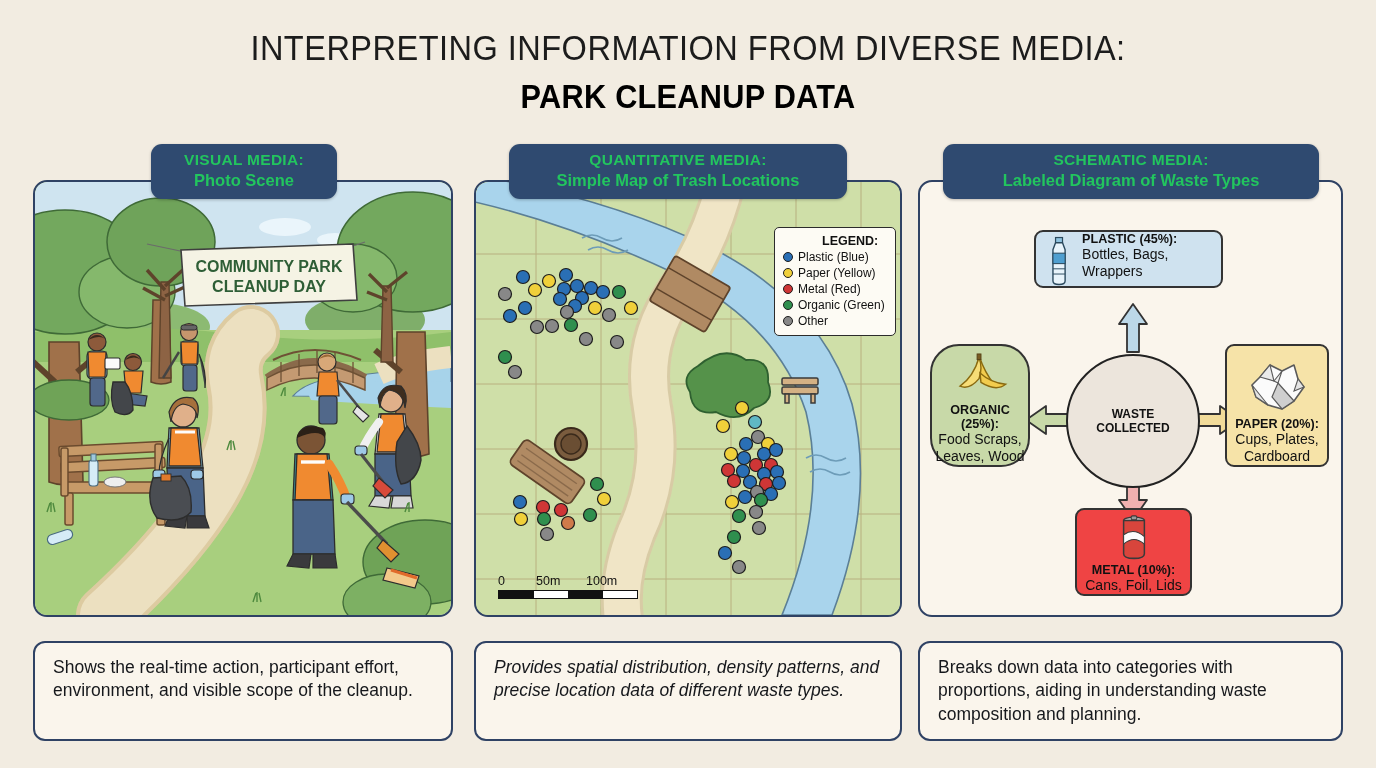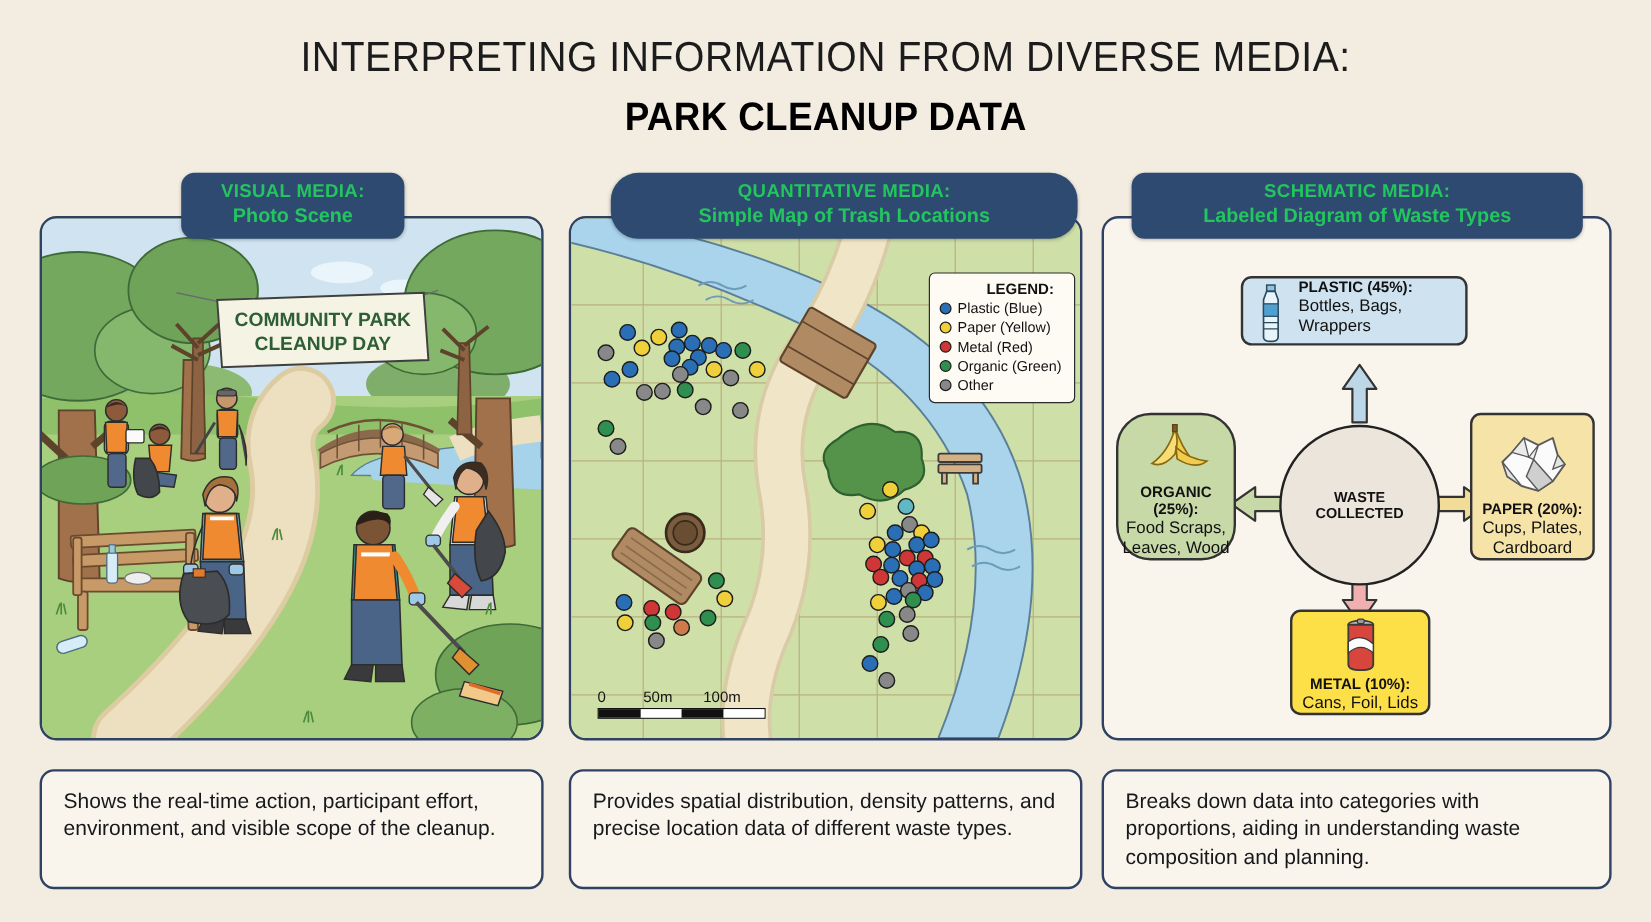--- a/index.html
+++ b/index.html
@@ -44,36 +44,36 @@
     background: #2f4a70;
     border-radius: 11px;
     color: #22c55e; text-align: center;
     padding: 7px 16px 9px;
     line-height: 1.22;
     box-shadow: 0 1px 3px rgba(0,0,0,.25);
   }
   .panel-header .ph-top { font-size: 15.5px; font-weight: bold; letter-spacing: .3px; display:block; }
   .panel-header .ph-bot { font-size: 16.5px; font-weight: bold; display:block; }
   .hdr-photo  { left: 151px; top: 144px; width: 186px; }
-  .hdr-map    { left: 509px; top: 144px; width: 389px; border-radius: 23px; }
+  .hdr-map    { left: 509px; top: 144px; width: 338px; }
   .hdr-schema { left: 943px; top: 144px; width: 376px; }
 
   
   .caption {
     position: absolute;
     background: #faf5ec;
     border: 2px solid #2f4264;
     border-radius: 12px;
     padding: 13px 16px 10px 18px;
     font-size: 17.5px; line-height: 1.33;
     color: #16181c;
     font-family: "Liberation Sans", sans-serif;
   }
   .cap-1 { left: 33px;  top: 641px; width: 420px; height: 100px; }
-  .cap-2 { left: 474px; top: 641px; width: 428px; height: 100px; }
+  .cap-2 { left: 474px; top: 641px; width: 428px; height: 100px; font-style: italic; }
   .cap-3 { left: 918px; top: 641px; width: 425px; height: 100px; }
 
   
   .panel svg { display: block; }
 
   
   .legend {
     position: absolute; left: 298px; top: 45px; width: 122px;
     background: #fdfbf4; border: 1.6px solid #2b2b2b; border-radius: 5px;
     padding: 6px 7px 7px 8px; z-index: 20;
@@ -103,21 +103,21 @@
   .sch-desc  { font-size: 14px; color:#111; line-height: 1.2; }
 
   .box-plastic { left: 114px; top: 48px;  width: 189px; height: 58px;
                  background:#cfe2ef; flex-direction: row; justify-content: flex-start;
                  align-items: flex-start; padding: 0 8px 0 10px; gap: 10px; text-align: left; }
   .box-organic { left: 10px;  top: 162px; width: 100px; height: 123px;
                  background:#c8d9a8; padding-top: 6px; justify-content: flex-start; border-radius: 29px; }
   .box-paper   { left: 305px; top: 162px; width: 104px; height: 123px;
                  background:#f6e3a8; padding-top: 6px; justify-content: flex-end; }
   .box-metal   { left: 155px; top: 326px; width: 117px; height: 88px;
-                 background:#fde047; padding-top: 4px; justify-content: flex-start; }
+                 background:#ef4444; padding-top: 4px; justify-content: flex-start; }
 
   .hub {
     position: absolute; left: 146px; top: 172px; width: 134px; height: 134px;
     border-radius: 50%; background: #ece5dc; border: 2.2px solid #222;
     display: flex; flex-direction: column; align-items: center; justify-content: center;
     z-index: 12;
   }
   .hub span { font-size: 12px; font-weight: bold; color:#111; line-height: 1.18; }
 
   .arrow { position: absolute; z-index: 8; }

